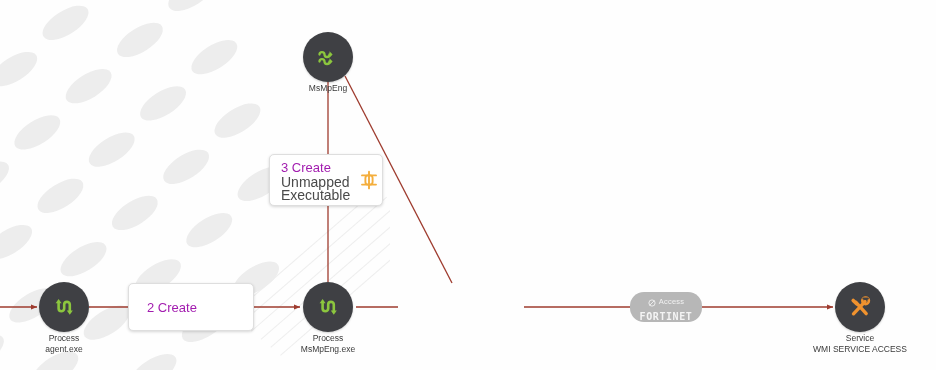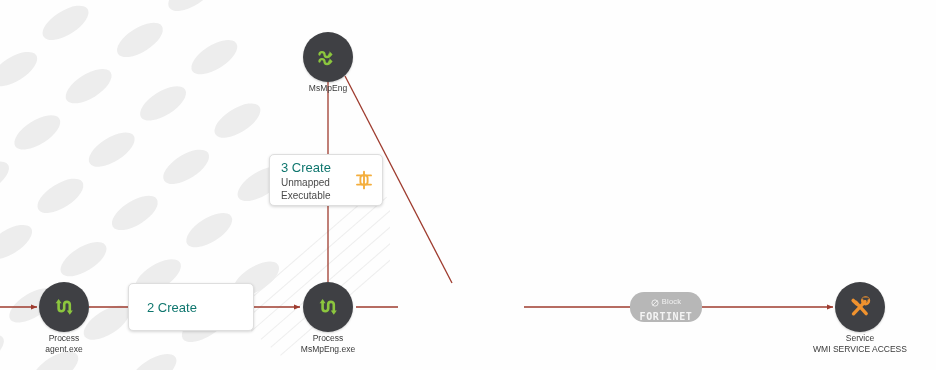--- a/index.html
+++ b/index.html
@@ -81,26 +81,26 @@
     width: 100%;
     box-sizing: border-box;
     display: flex;
     align-items: center;
     justify-content: space-between;
   }
   .action-text { display: block; }
   .action-title {
     display: block;
     font-size: 13px;
-    color: #0f766e;
+    color: #a21caf;
     line-height: 17px;
   }
   .action-sub {
     display: block;
-    font-size: 10px;
+    font-size: 14px;
     color: #4a4a4a;
     line-height: 13px;
   }
   .action-badge-icon {
     flex: 0 0 auto;
     margin-left: 10px;
     display: flex;
     align-items: center;
   }
 
@@ -387,18 +387,18 @@
 
 
   <div id="fortinet-pill" style="left:630px; top:292px; width:72px; height:30px;">
     <div class="pill-row">
       <span>
         <svg width="8" height="8" viewBox="0 0 10 10">
           <circle cx="5" cy="5" r="3.9" fill="none" stroke="#f2f2f2" stroke-width="1.1"></circle>
           <path d="M2.4 7.6 L7.6 2.4" stroke="#f2f2f2" stroke-width="1.1" stroke-linecap="round"></path>
         </svg>
       </span>
-      <span class="pill-label">Block</span>
+      <span class="pill-label">Access</span>
     </div>
     <span class="pill-brand">FORTINET</span>
   </div>
 
 </div>
 
 </body></html>

